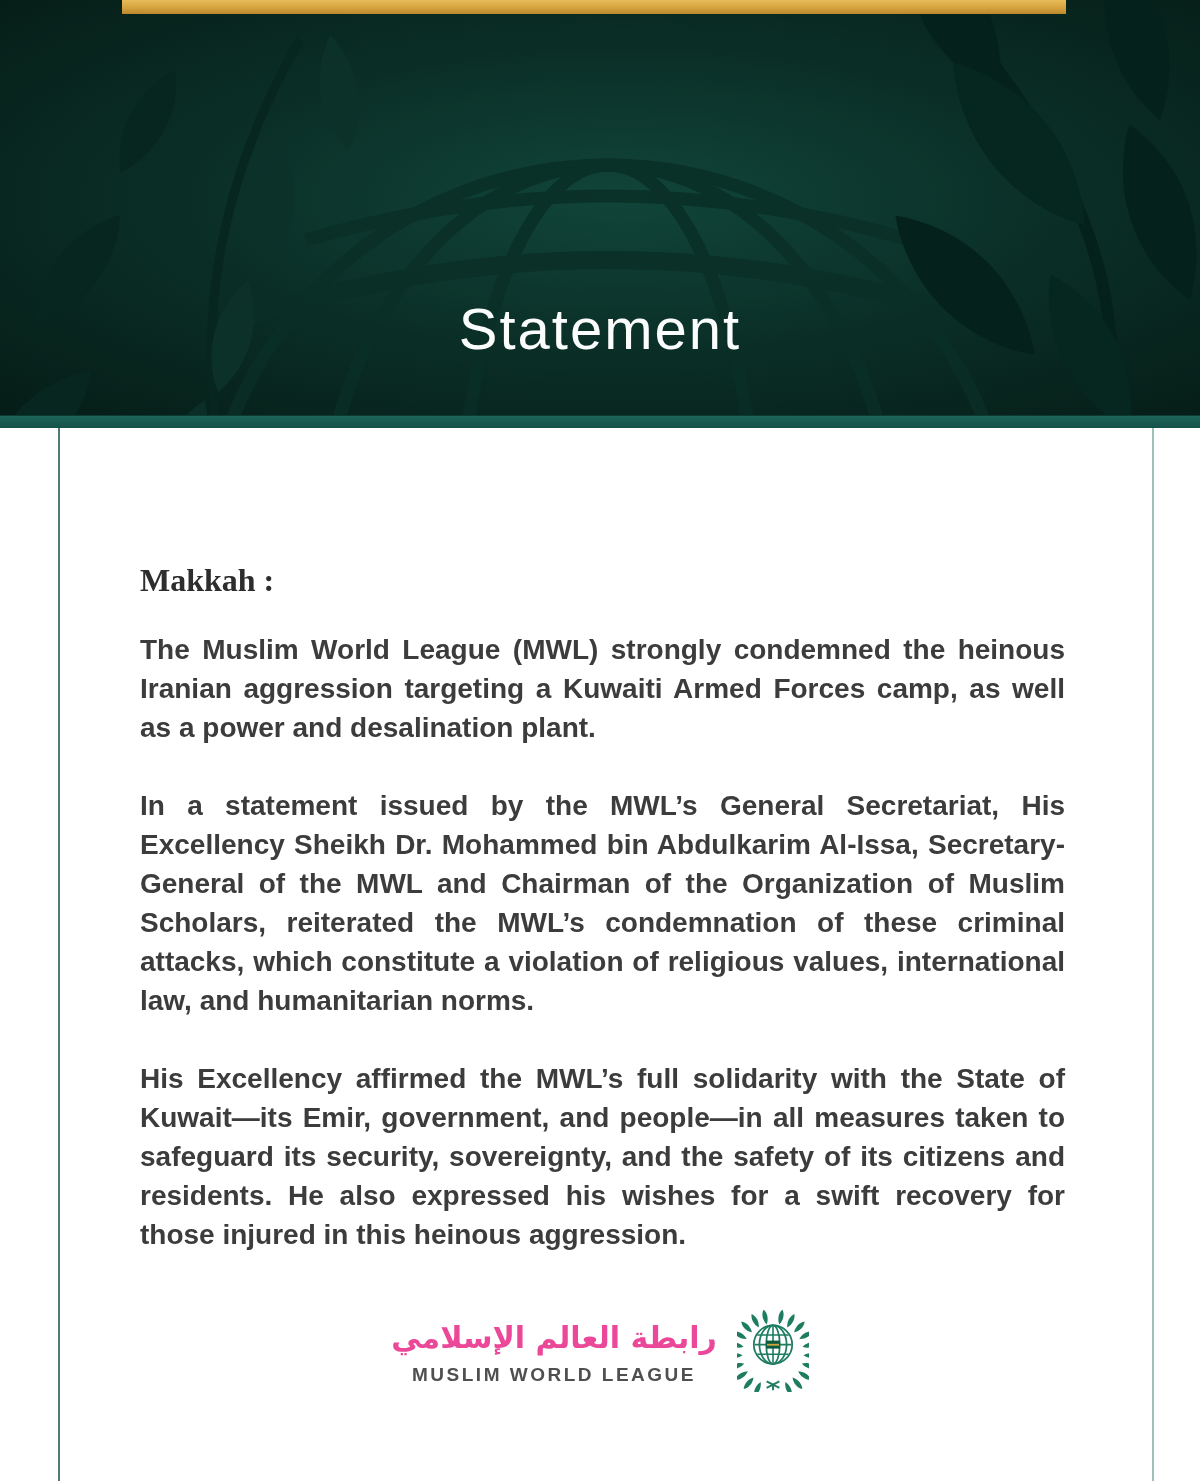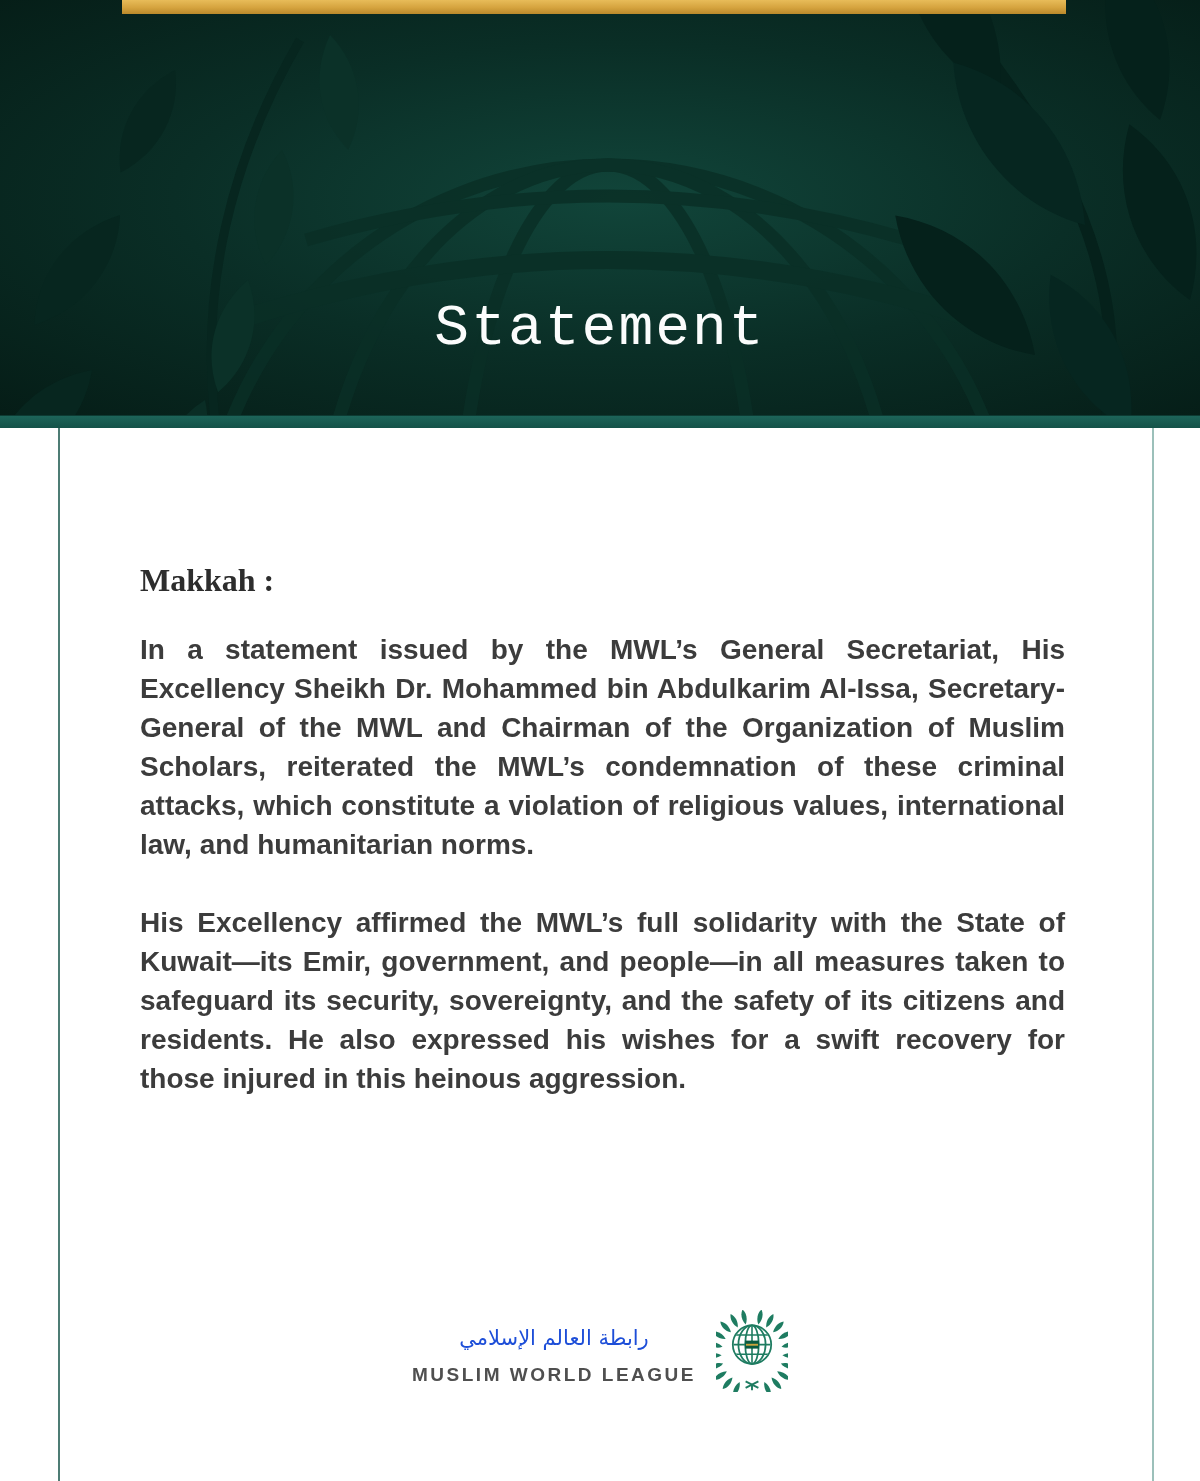--- a/index.html
+++ b/index.html
@@ -17,21 +17,21 @@
     background:#0a2e26;
   }
   .header-art{position:absolute;left:0;top:0;display:block;}
   .gold-bar{
     position:absolute;left:122px;top:0;width:944px;height:14px;
     background:linear-gradient(#e8bc59 0%,#d5a33e 55%,#ba892b 100%);
   }
   .header-title{
     position:absolute;left:0;right:0;top:298px;
     text-align:center;
-    font-family:Liberation Mono, monospace;
+    font-family:Liberation Sans, sans-serif;
     font-size:58px;line-height:62px;
     letter-spacing:2px;
     color:#fbfcfc;
   }
   .teal-band{
     position:absolute;left:0;top:415px;width:1200px;height:13px;
     background:linear-gradient(#1d6459,#145248);
     border-top:1px solid #0d3b33;
     box-sizing:border-box;
   }
@@ -63,22 +63,23 @@
 
   
   .footer-logo{
     position:absolute;left:0;right:0;top:1310px;
     display:flex;justify-content:center;align-items:center;gap:20px;
   }
   .logo-text{text-align:center;}
   .logo-arabic{
     direction:rtl;
     font-family:"DejaVu Sans", sans-serif;
-    font-size:21px;line-height:44px;
-    color:#1d4ed8;
+    font-size:30px;line-height:44px;
+    color:#ec4899;
+    font-weight:bold;
   }
   .logo-latin{
     margin-top:4px;
     font-family:Liberation Sans, sans-serif;
     font-weight:bold;
     font-size:19px;line-height:22px;
     letter-spacing:2.5px;
     color:#4f4f4f;
     white-space:nowrap;
   }
@@ -138,20 +139,21 @@
   </div>
 
   <div class="teal-band"></div>
 
   <div class="rule rule-left"></div>
   <div class="rule rule-right"></div>
 
   <div class="location-heading">Makkah :</div>
 
   <div class="paragraphs">
+    <p>The Muslim World League (MWL) strongly condemned the heinous Iranian aggression targeting a Kuwaiti Armed Forces camp, as well as a power and desalination plant.</p>
     <p>In a statement issued by the MWL’s General Secretariat, His Excellency Sheikh Dr. Mohammed bin Abdulkarim Al-Issa, Secretary-General of the MWL and Chairman of the Organization of Muslim Scholars, reiterated the MWL’s condemnation of these criminal attacks, which constitute a violation of religious values, international law, and humanitarian norms.</p>
     <p>His Excellency affirmed the MWL’s full solidarity with the State of Kuwait—its Emir, government, and people—in all measures taken to safeguard its security, sovereignty, and the safety of its citizens and residents. He also expressed his wishes for a swift recovery for those injured in this heinous aggression.</p>
   </div>
 
   <div class="footer-logo">
     <div class="logo-text">
       <div class="logo-arabic">رابطة العالم الإسلامي</div>
       <div class="logo-latin">MUSLIM WORLD LEAGUE</div>
     </div>
 

